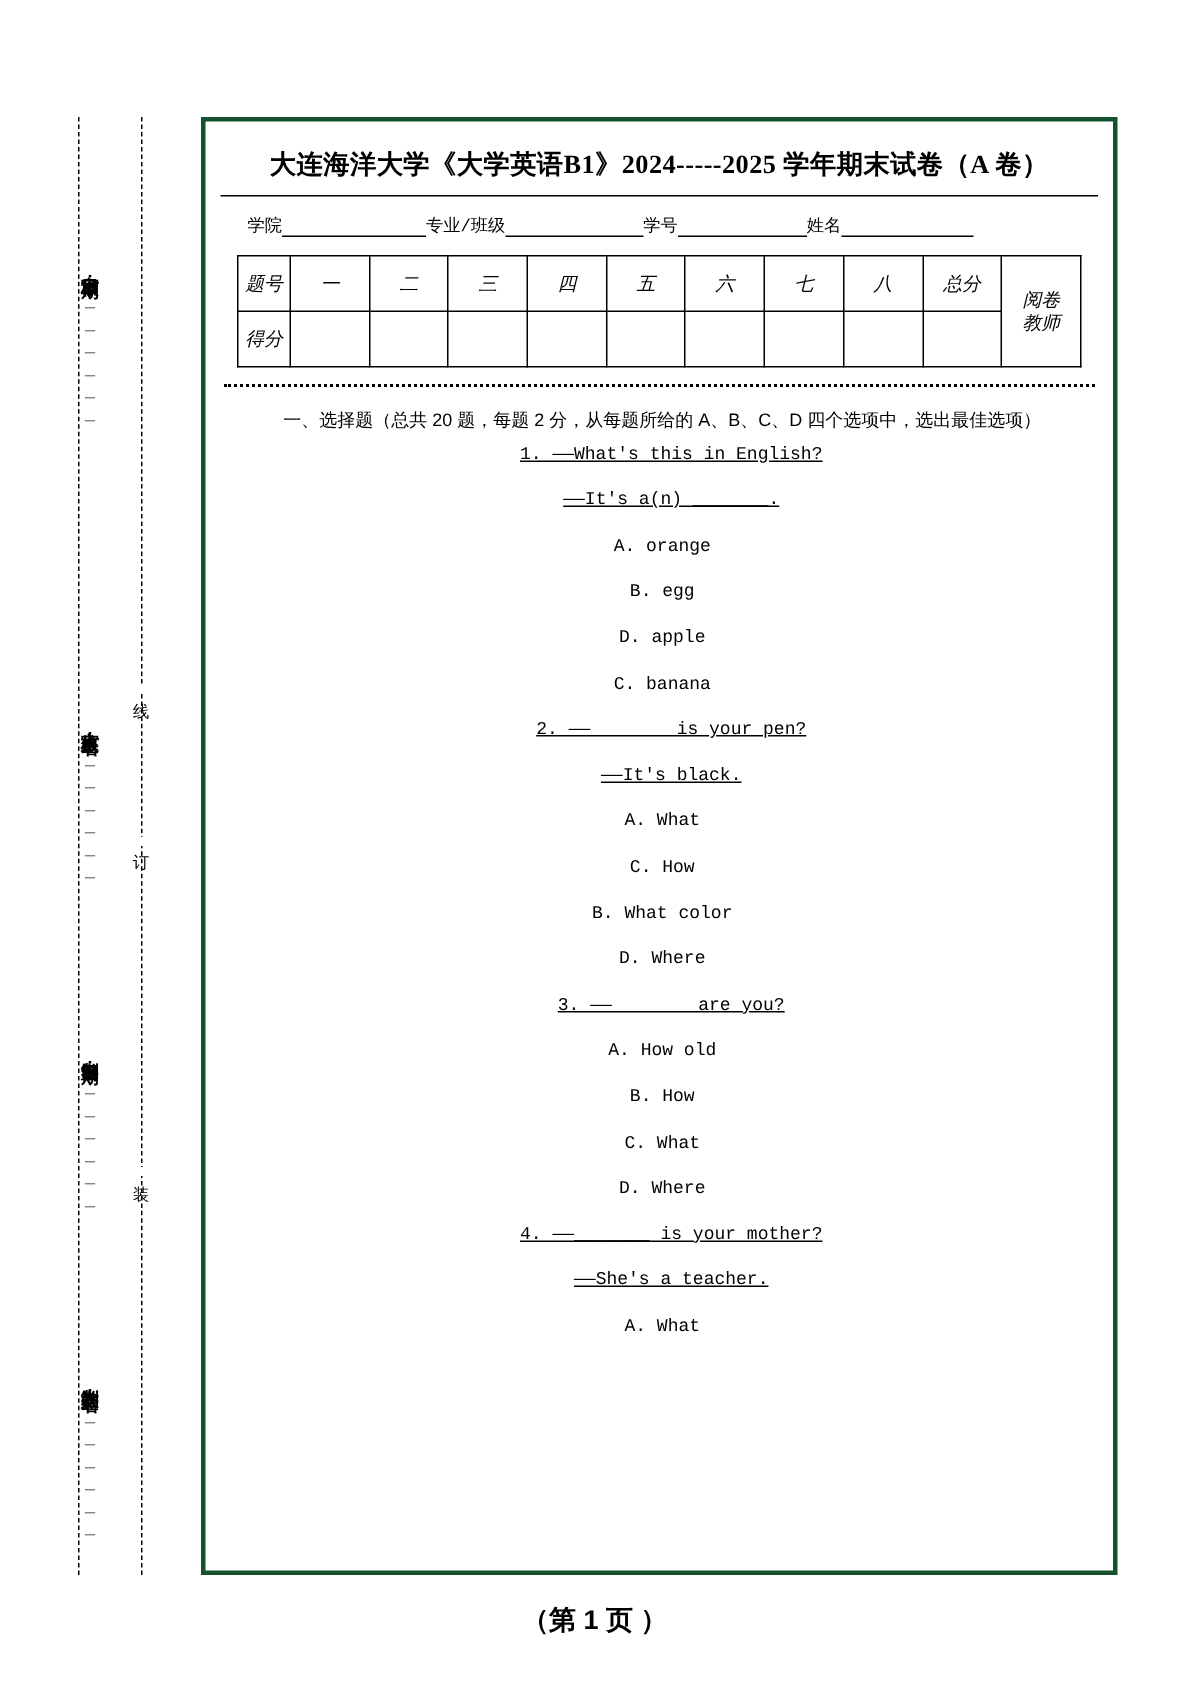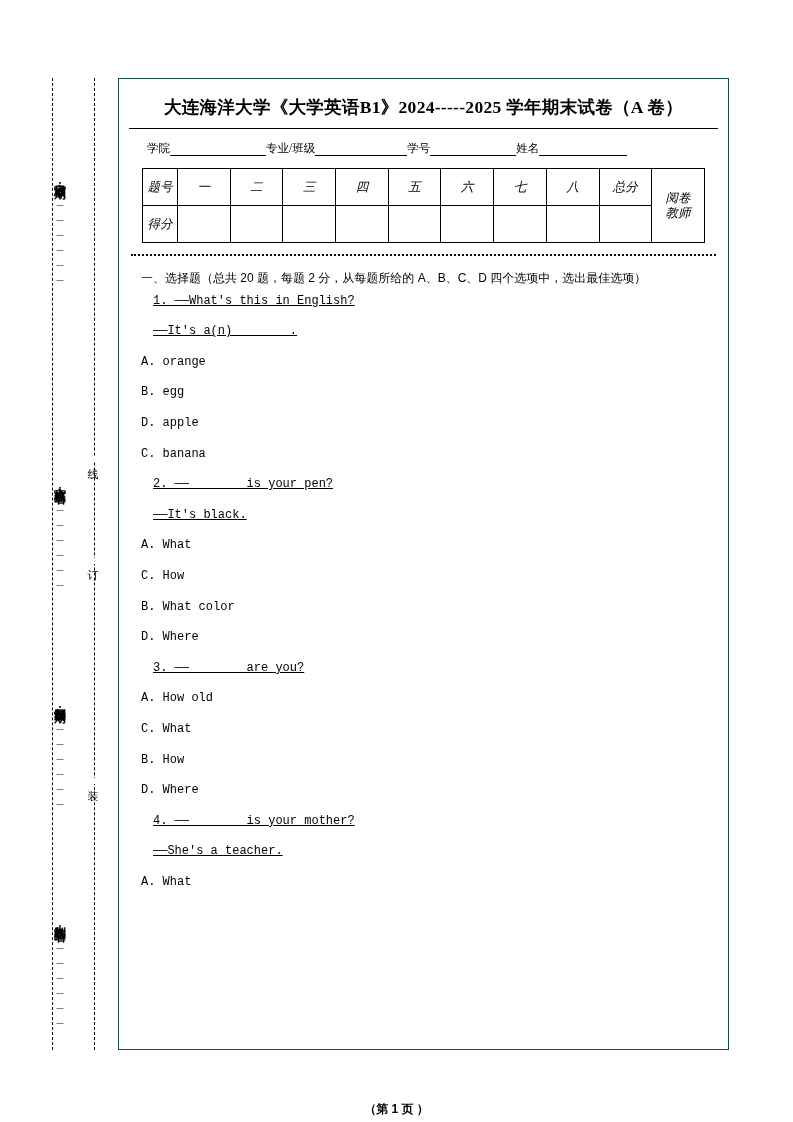--- a/index.html
+++ b/index.html
@@ -61,46 +61,46 @@
     padding: 3px 0;
     line-height: 1;
   }
   .vm-line { top: 378px; }
   .vm-ding { top: 480px; }
   .vm-zhuang { top: 700px; }
 
   
   .page-box {
     position: absolute;
-    left: 118px;
+    left: 134px;
     top: 78px;
     width: 611px;
     height: 972px;
-    border: 1px solid #14532d;
+    border: 3px solid #14532d;
     box-sizing: border-box;
   }
 
   .title {
     text-align: center;
     font-family: "Liberation Serif", serif;
     font-weight: bold;
     font-size: 17.5px;
     letter-spacing: 0.3px;
     margin: 16px 6px 0 6px;
     white-space: nowrap;
   }
   .title-rule {
     margin: 9px 10px 0 10px;
     border-bottom: 1px solid #000;
   }
 
   
   .info-line {
     margin: 12px 22px 0 28px;
-    font-family: Liberation Serif, serif;
+    font-family: Liberation Mono, monospace;
     font-size: 11.5px;
     display: flex;
     align-items: flex-end;
     white-space: nowrap;
   }
   .info-item { display: flex; align-items: flex-end; }
   .info-label { font-size: 11.5px; }
   .fillline {
     display: inline-block;
     border-bottom: 1px solid #000;
@@ -140,20 +140,21 @@
     margin: 11px 12px 0 12px;
     border-bottom: 2px dotted #000;
   }
 
   
   .content {
     margin: 12px 18px 0 22px;
     font-family: "Liberation Sans", sans-serif;
     font-size: 12px;
     line-height: 1.55;
+    text-align: center;
   }
   .section-head {
     font-size: 12px;
     line-height: 1.8;
     margin-bottom: 2px;
   }
   .q-line {
     margin: 0 0 12px 12px;
     white-space: pre-wrap;
     text-decoration: underline;
@@ -168,22 +169,21 @@
 
   
   .footer {
     position: absolute;
     left: 0;
     right: 0;
     top: 1068px;
     text-align: center;
     font-family: "Liberation Sans", sans-serif;
     font-weight: bold;
-    font-size: 12px;
-    margin-top: 33px;
+    font-size: 18px;
   }
 </style>
 </head>
 <body>
 
 <div class="left-strip">
   <div class="vline l1"></div>
   <div class="vline l2"></div>
 
   <div class="vtext vt-audit-date">审核日期:______</div>
@@ -271,22 +271,22 @@
 
     <div class="q-line mono">2. ——_______ is your pen?</div>
     <div class="q-line mono">——It's black.</div>
     <div class="q-opt mono">A. What</div>
     <div class="q-opt mono">C. How</div>
     <div class="q-opt mono">B. What color</div>
     <div class="q-opt mono">D. Where</div>
 
     <div class="q-line mono">3. ——_______ are you?</div>
     <div class="q-opt mono">A. How old</div>
+    <div class="q-opt mono">B. How</div>
     <div class="q-opt mono">C. What</div>
-    <div class="q-opt mono">B. How</div>
     <div class="q-opt mono">D. Where</div>
 
     <div class="q-line mono">4. ——_______ is your mother?</div>
     <div class="q-line mono">——She's a teacher.</div>
     <div class="q-opt mono">A. What</div>
   </div>
 
 </div>
 
 <div class="footer">（第 1 页 ）</div>

